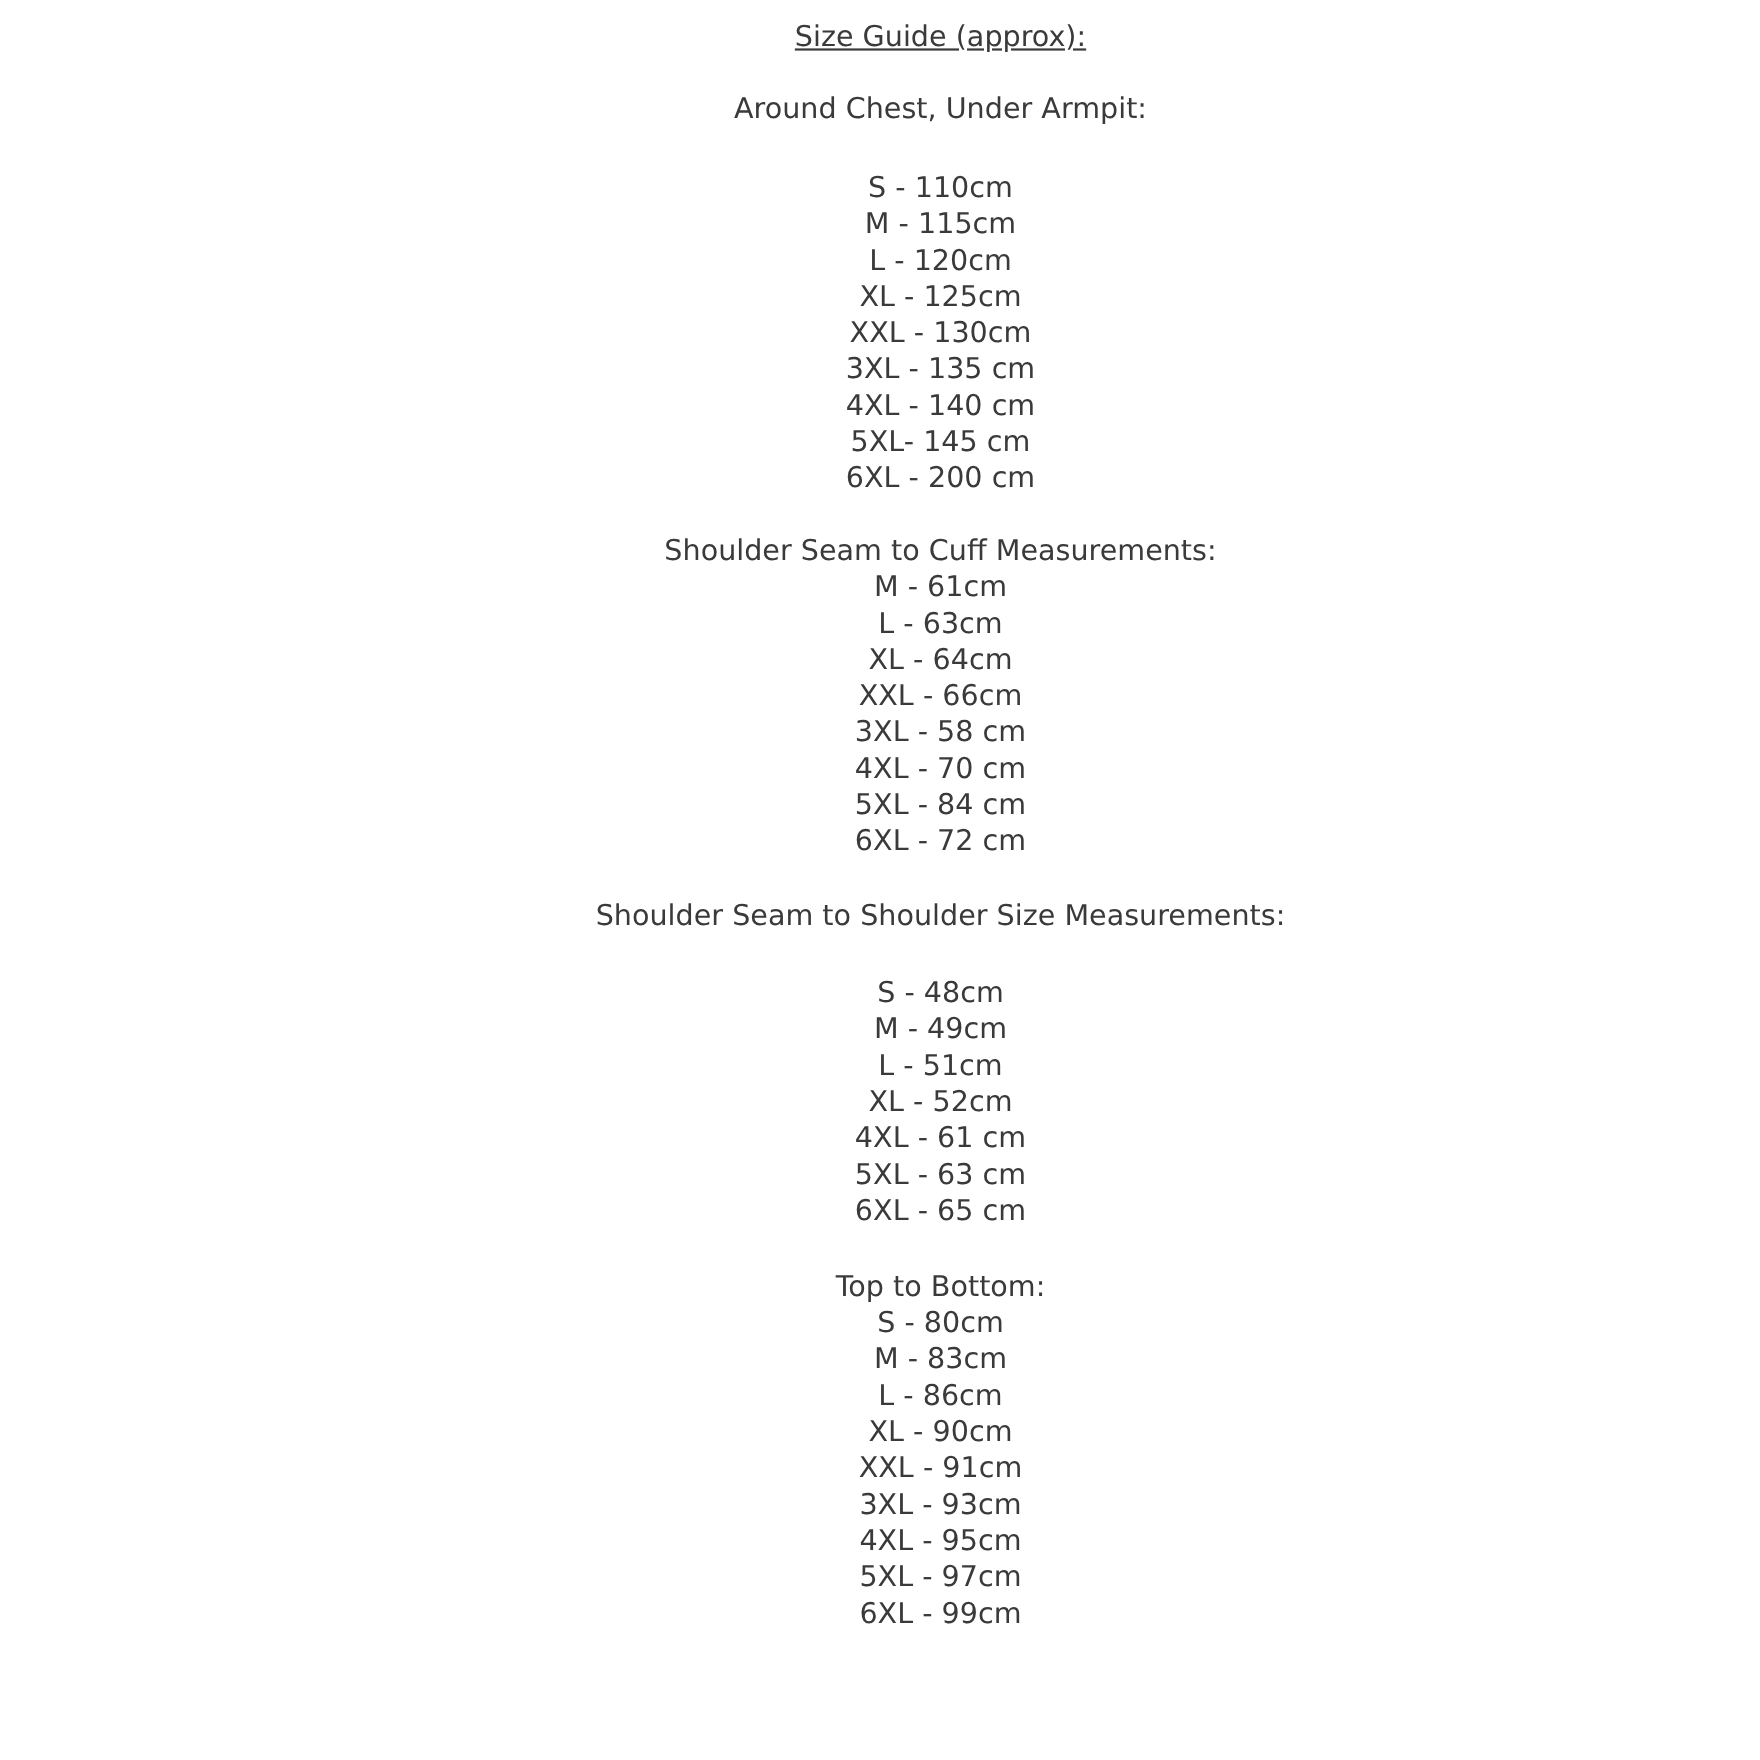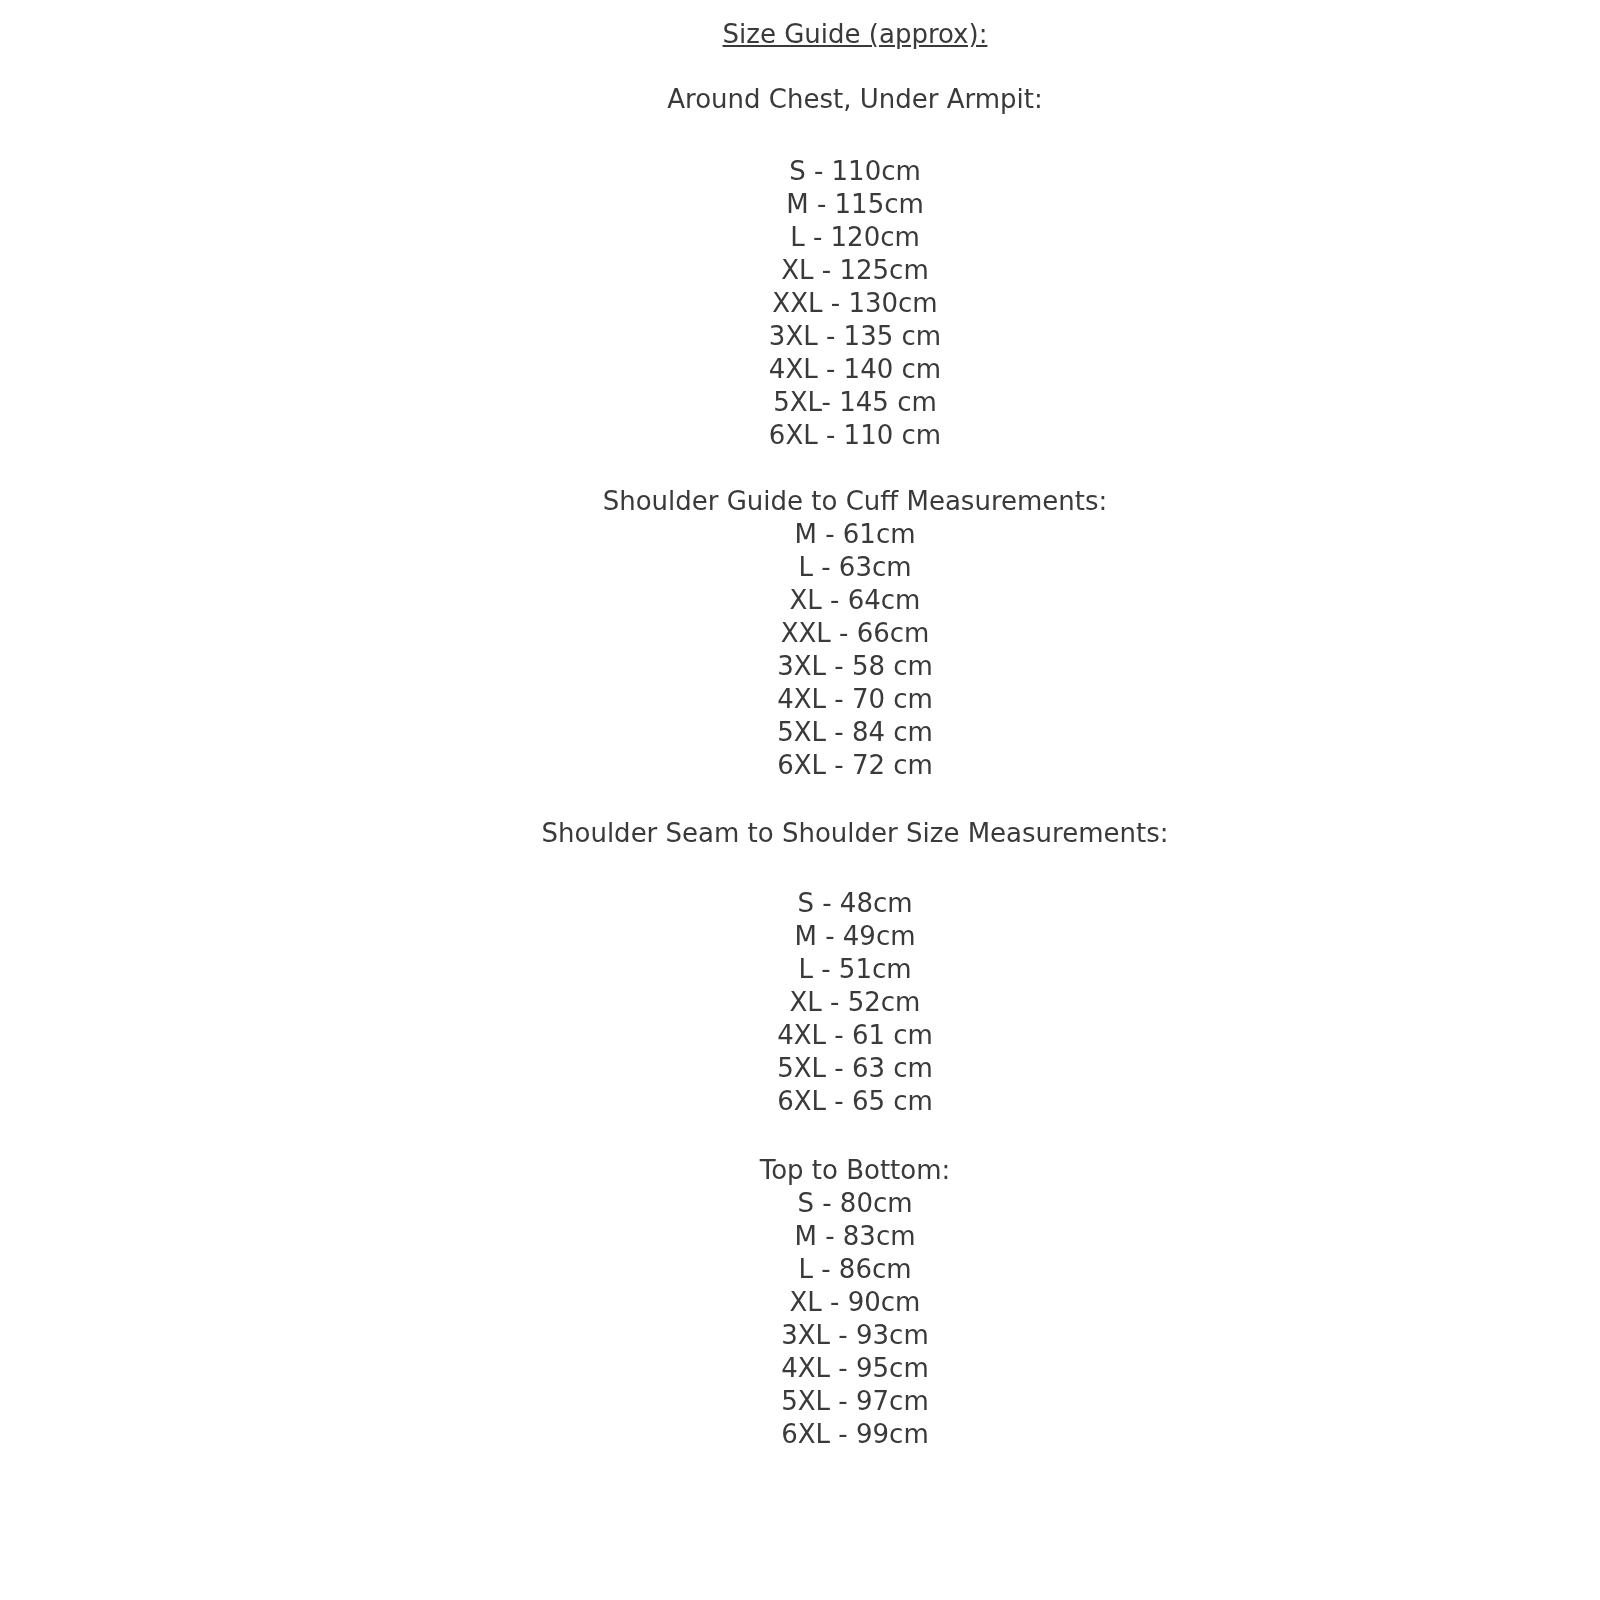--- a/index.html
+++ b/index.html
@@ -45,27 +45,27 @@
     <div class="line heading">Around Chest, Under Armpit:</div>
     <div class="sp39"></div>
     <div class="line">S - 110cm</div>
     <div class="line">M - 115cm</div>
     <div class="line">L - 120cm</div>
     <div class="line">XL - 125cm</div>
     <div class="line">XXL - 130cm</div>
     <div class="line">3XL - 135 cm</div>
     <div class="line">4XL - 140 cm</div>
     <div class="line">5XL- 145 cm</div>
-    <div class="line">6XL - 110 cm</div>
+    <div class="line">6XL - 200 cm</div>
   </section>
 
   <div class="sp33"></div>
 
   <section>
-    <div class="line heading">Shoulder Guide to Cuff Measurements:</div>
+    <div class="line heading">Shoulder Seam to Cuff Measurements:</div>
     <div class="line">M - 61cm</div>
     <div class="line">L - 63cm</div>
     <div class="line">XL - 64cm</div>
     <div class="line">XXL - 66cm</div>
     <div class="line">3XL - 58 cm</div>
     <div class="line">4XL - 70 cm</div>
     <div class="line">5XL - 84 cm</div>
     <div class="line">6XL - 72 cm</div>
   </section>
 
@@ -84,19 +84,20 @@
   </section>
 
   <div class="sp36"></div>
 
   <section>
     <div class="line heading">Top to Bottom:</div>
     <div class="line">S - 80cm</div>
     <div class="line">M - 83cm</div>
     <div class="line">L - 86cm</div>
     <div class="line">XL - 90cm</div>
+    <div class="line">XXL - 91cm</div>
     <div class="line">3XL - 93cm</div>
     <div class="line">4XL - 95cm</div>
     <div class="line">5XL - 97cm</div>
     <div class="line">6XL - 99cm</div>
   </section>
 
 </div>
 
 </body></html>

